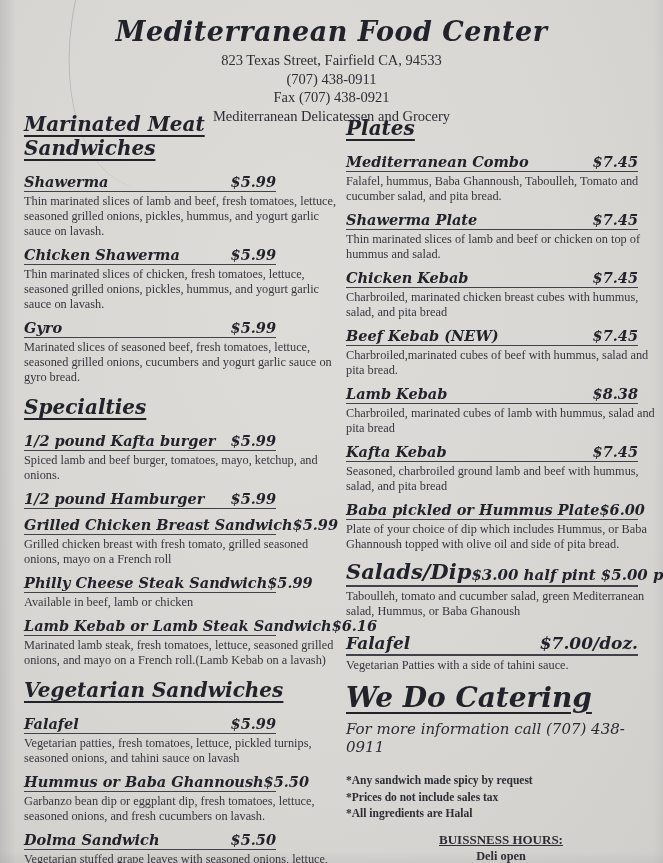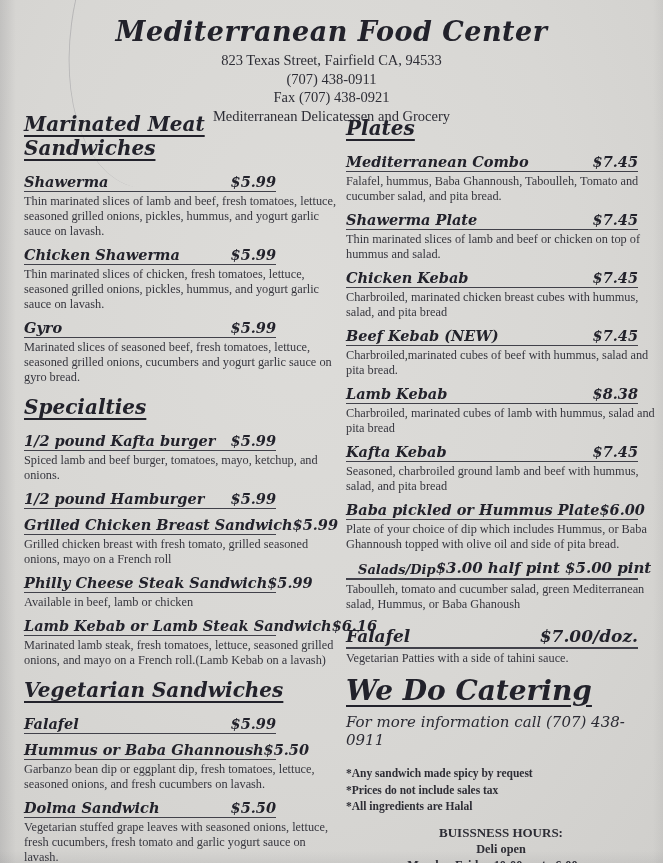--- a/index.html
+++ b/index.html
@@ -56,21 +56,21 @@
   }
   .col-left  .item-head { width:252px; }
   .col-right .item-head { width:292px; }
   .item-name, .item-price {
     font-family:"DejaVu Serif", serif; font-style:italic; font-weight:bold;
     font-size:14.5px; color:#22222b; white-space:nowrap;
   }
   .item-desc { font-size:12.3px; line-height:1.22; margin-top:2px; color:#36363e; }
 
   .item.big .item-head { border-bottom-width:2px; }
-  .item.big .item-name { font-size:13px;margin-left:12px; }
+  .item.big .item-name { font-size:21px; }
   .item.big .item-price { font-size:15px; }
   .item.big2 .item-head { border-bottom-width:2px; }
   .item.big2 .item-name, .item.big2 .item-price { font-size:17px; }
   .item.big2 { margin-top:14px; }
 
   .catering-heading {
     font-family:"DejaVu Serif", serif; font-style:italic; font-weight:bold;
     font-size:28px; color:#22222b;
     text-decoration:underline; text-underline-offset:5px;
     margin:8px 0 6px 0;
@@ -79,21 +79,21 @@
     font-family:"DejaVu Serif", serif; font-style:italic;
     font-size:15px; color:#2a2a33;
   }
 
   .notes { margin-top:16px; }
   .note { font-size:11.5px; font-weight:bold; color:#2d2d35; line-height:1.45; }
 
   .hours { margin-top:10px; text-align:center; font-weight:bold;
            font-size:12.3px; color:#2d2d35; }
   .hours div { line-height:1.3; white-space:pre-wrap; }
-  .hours-heading { font-size:13px; }
+  .hours-heading { text-decoration:underline; font-size:13px; }
 </style>
 </head>
 <body>
 
 <div class="page">
   <div class="crease"></div>
 
   <div class="header">
     <div class="title">Mediterranean Food Center</div>
     <div class="hline first">823 Texas Street, Fairfield CA, 94533</div>
@@ -176,20 +176,21 @@
     </div>
 
     <div class="section">
       <div class="section-heading">Vegetarian Sandwiches</div>
 
       <div class="item">
         <div class="item-head">
           <span class="item-name">Falafel</span>
           <span class="item-price">$5.99</span>
         </div>
+        <div class="item-desc">Vegetarian patties, fresh tomatoes, lettuce, pickled turnips, seasoned onions, and tahini sauce on lavash</div>
       </div>
 
       <div class="item">
         <div class="item-head">
           <span class="item-name">Hummus or Baba Ghannoush</span>
           <span class="item-price">$5.50</span>
         </div>
         <div class="item-desc">Garbanzo bean dip or eggplant dip, fresh tomatoes, lettuce, seasoned onions, and fresh cucumbers on lavash.</div>
       </div>
 

